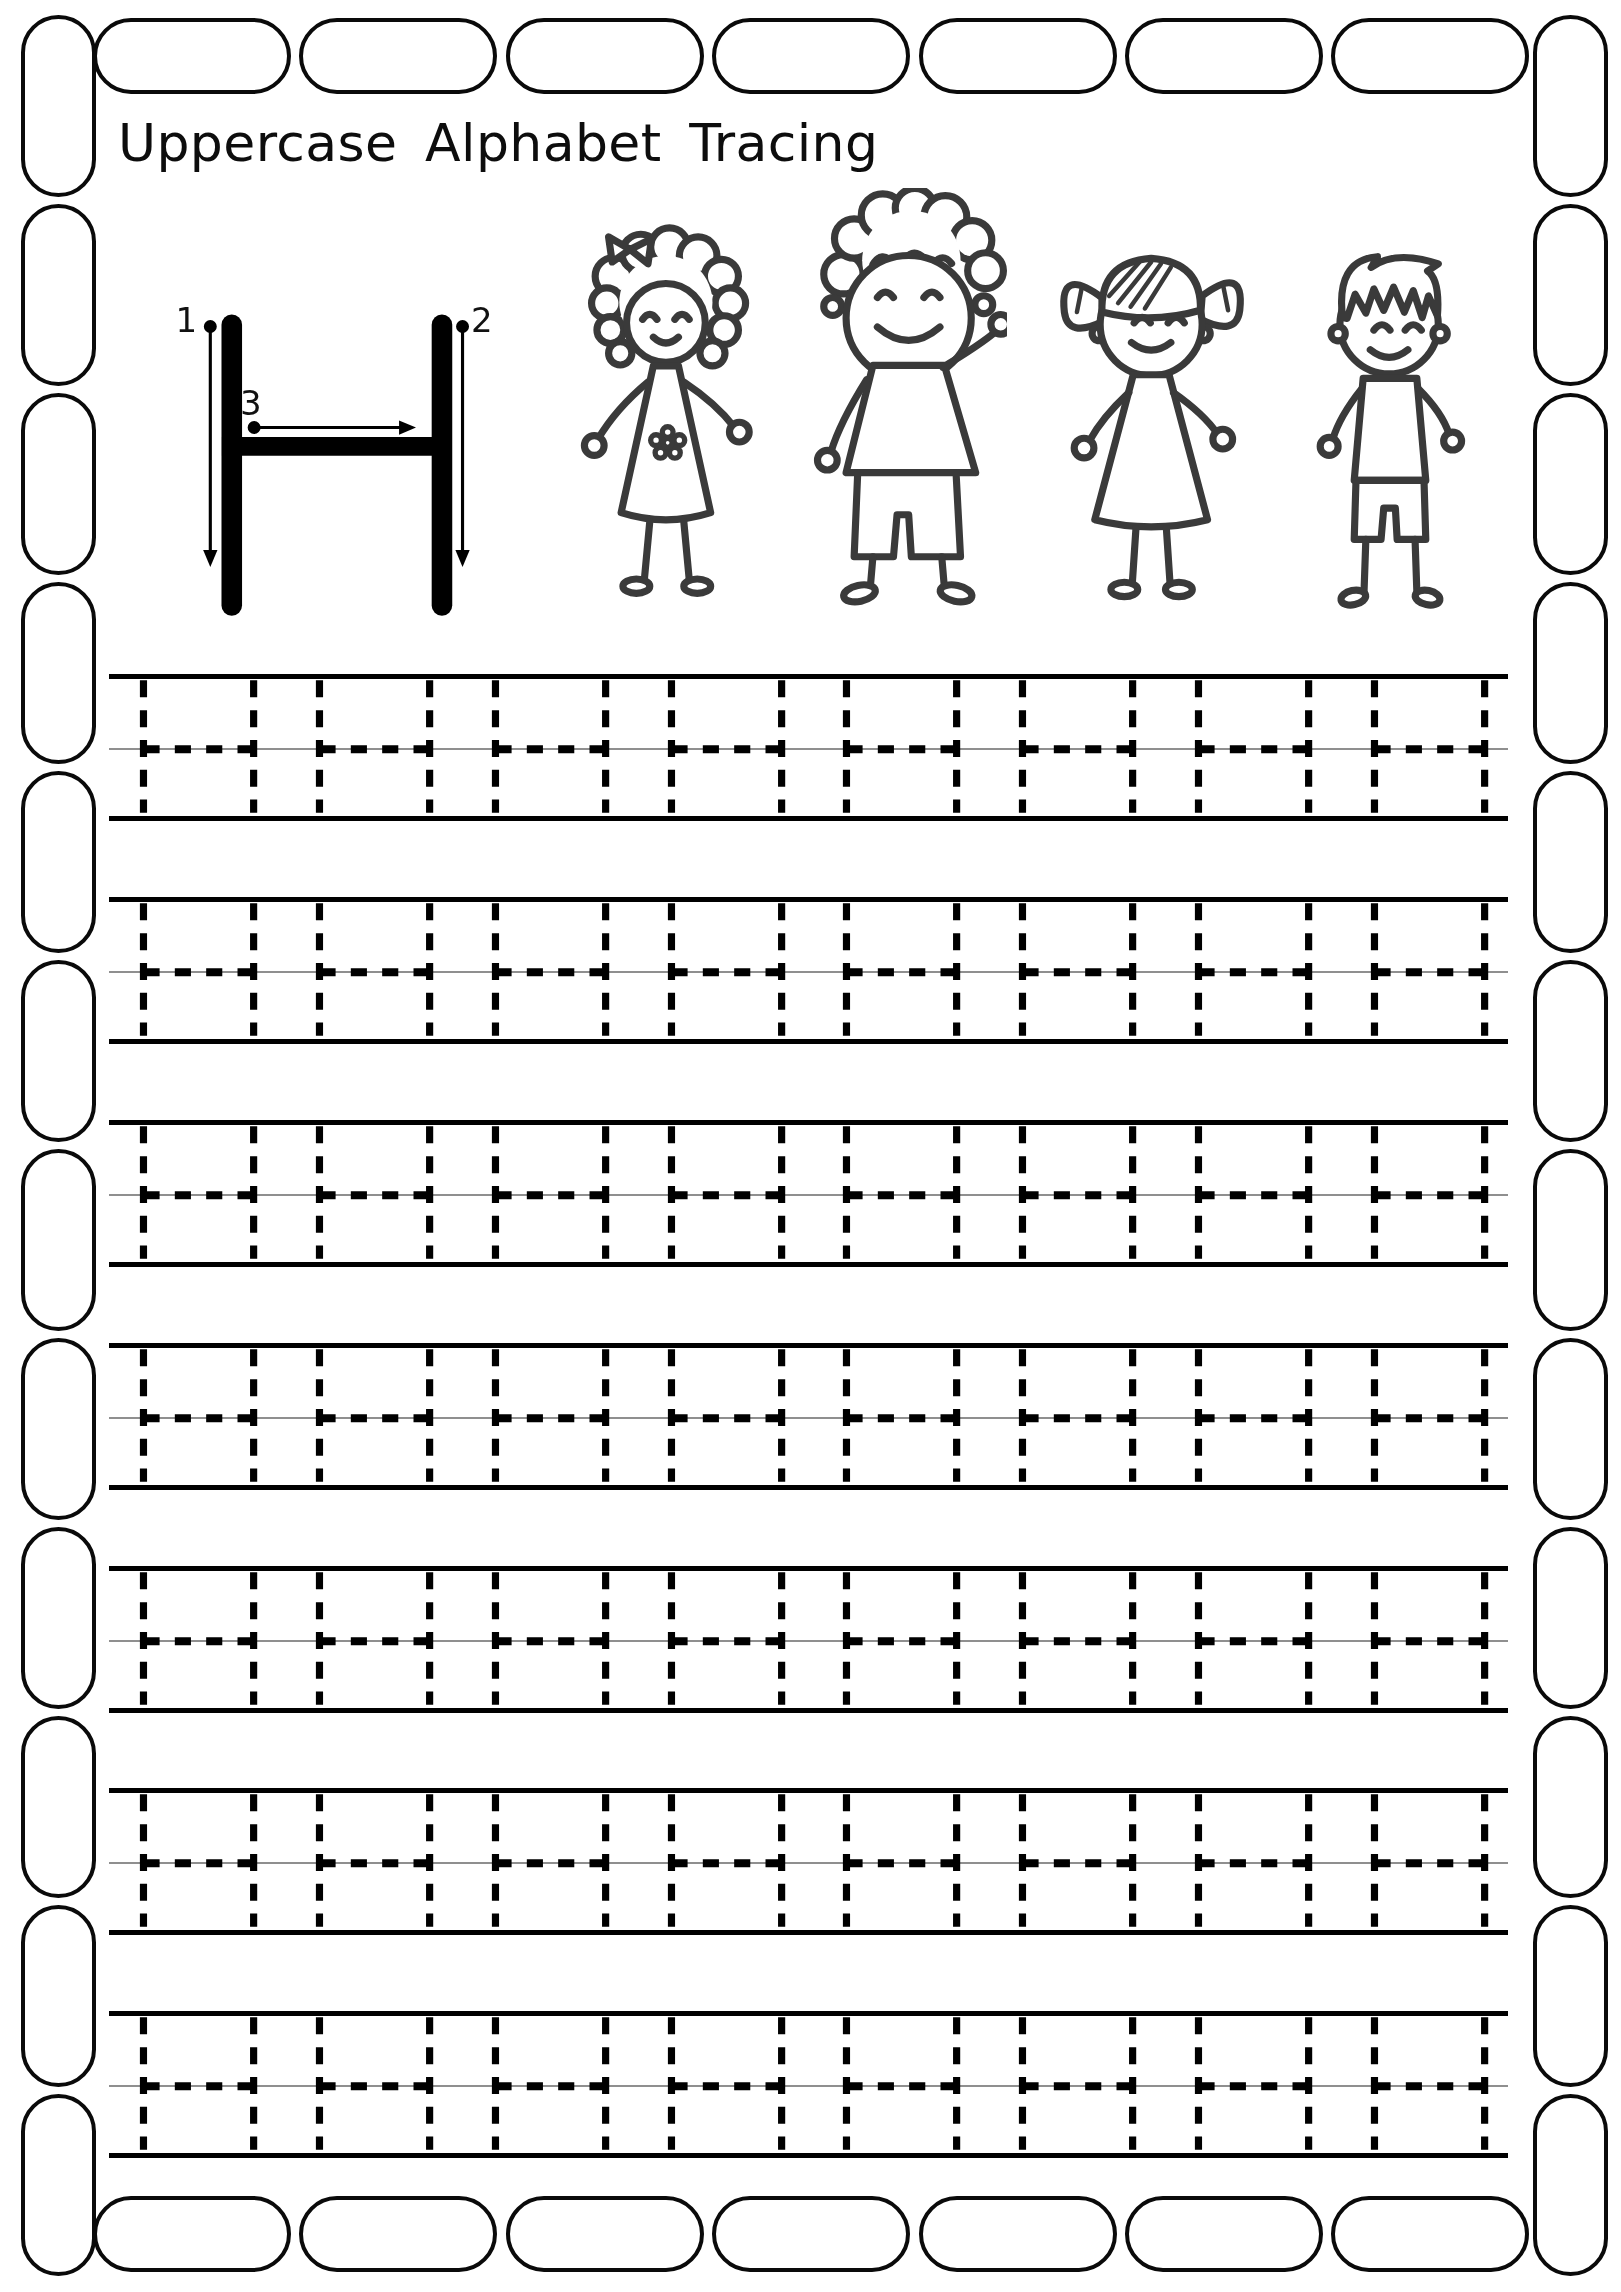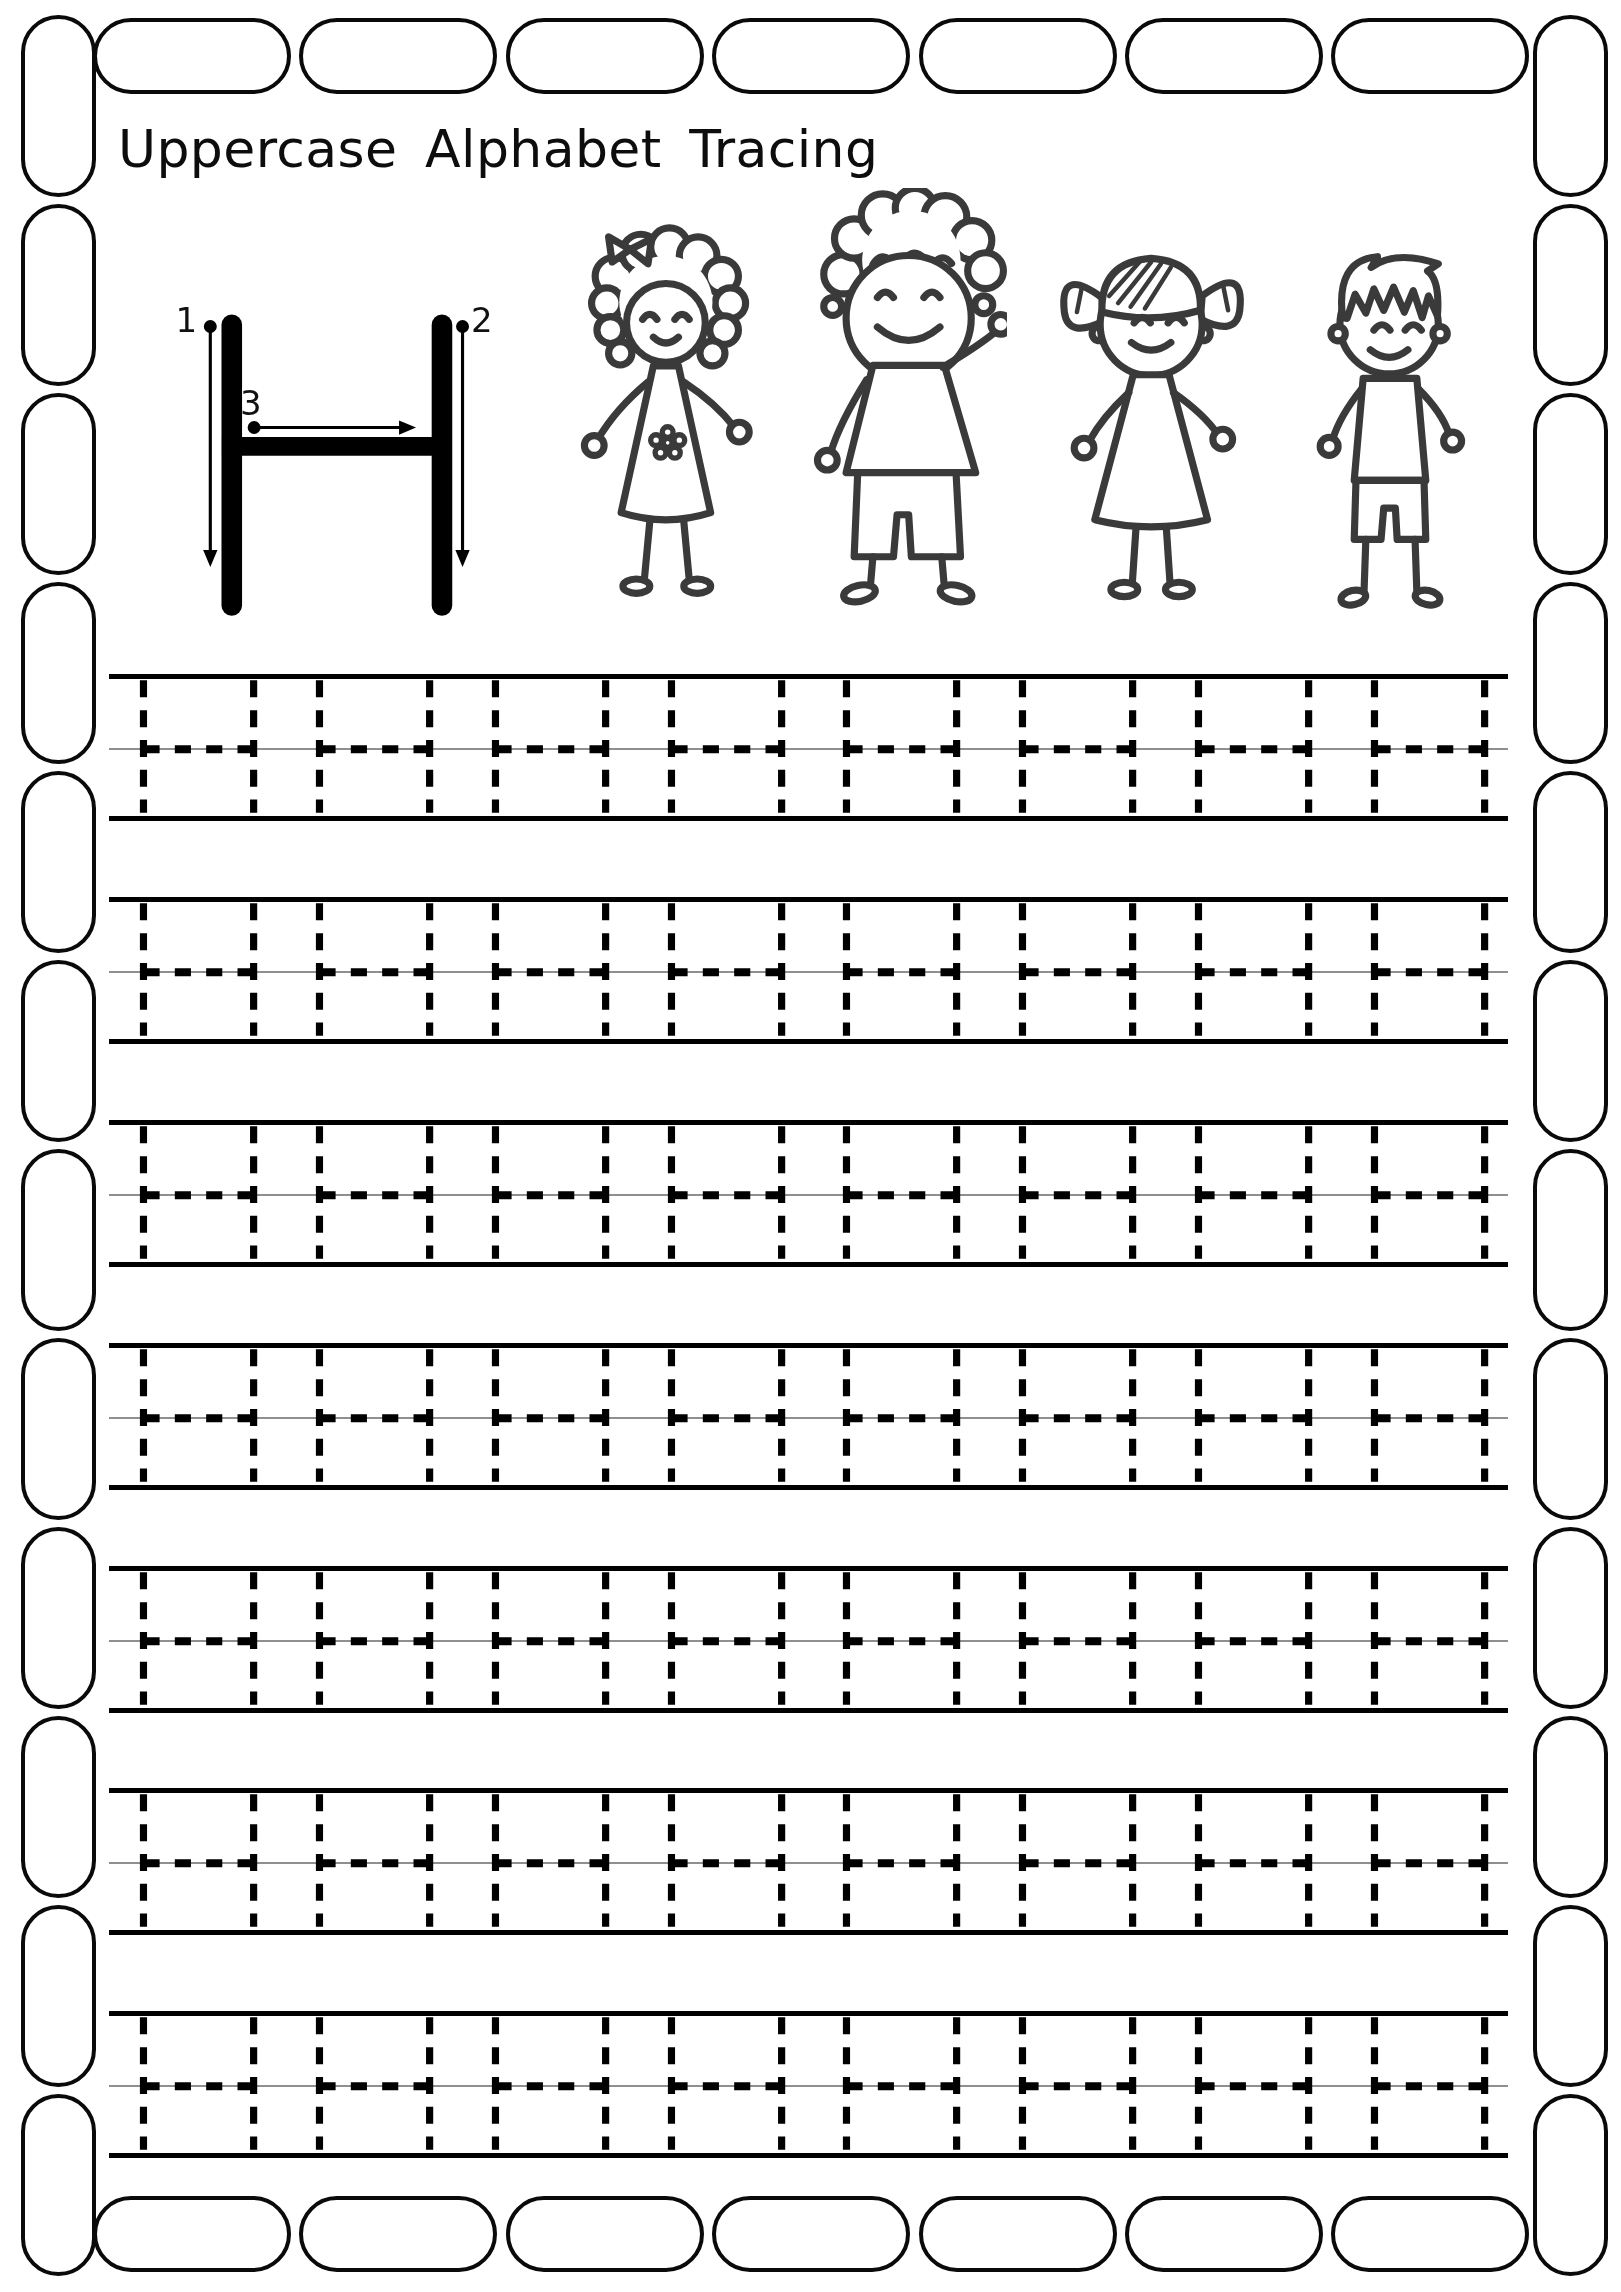--- a/index.html
+++ b/index.html
@@ -2,21 +2,21 @@
 <html style="font-size:14.3px"><head>
 <meta charset="utf-8">
 <style>
   html,body{margin:0;padding:0;background:#fff;}
   .page{position:relative;width:1621px;height:2293px;background:#fff;overflow:hidden;
         font-family:"DejaVu Sans","Liberation Sans",sans-serif;}
   
   .pill{position:absolute;border:4.5px solid #0a0a0a;border-radius:107px;background:#fff;box-sizing:border-box;}
   
   .title{position:absolute;left:118px;top:113px;font-size:52px;color:#0d0d0d;
-         letter-spacing:0.4px;word-spacing:10.7px;white-space:nowrap;font-weight:500;margin-top:6px;}
+         letter-spacing:0.4px;word-spacing:10.7px;white-space:nowrap;font-weight:500;}
   
   .guide{position:absolute;left:179px;top:296px;width:322px;height:340px;}
   .guide .step-label{position:absolute;font-size:34px;color:#111;line-height:1;}
   .lbl-1{left:-3.6px;top:7.2px;}
   .lbl-2{left:292px;top:7.2px;}
   .lbl-3{left:61px;top:90px;}
   
   .kids-svg{position:absolute;}
   .kid{stroke:#3a3a3a;stroke-width:8;fill:none;stroke-linecap:round;stroke-linejoin:round;}
   .kid .fill{fill:#fff;}

